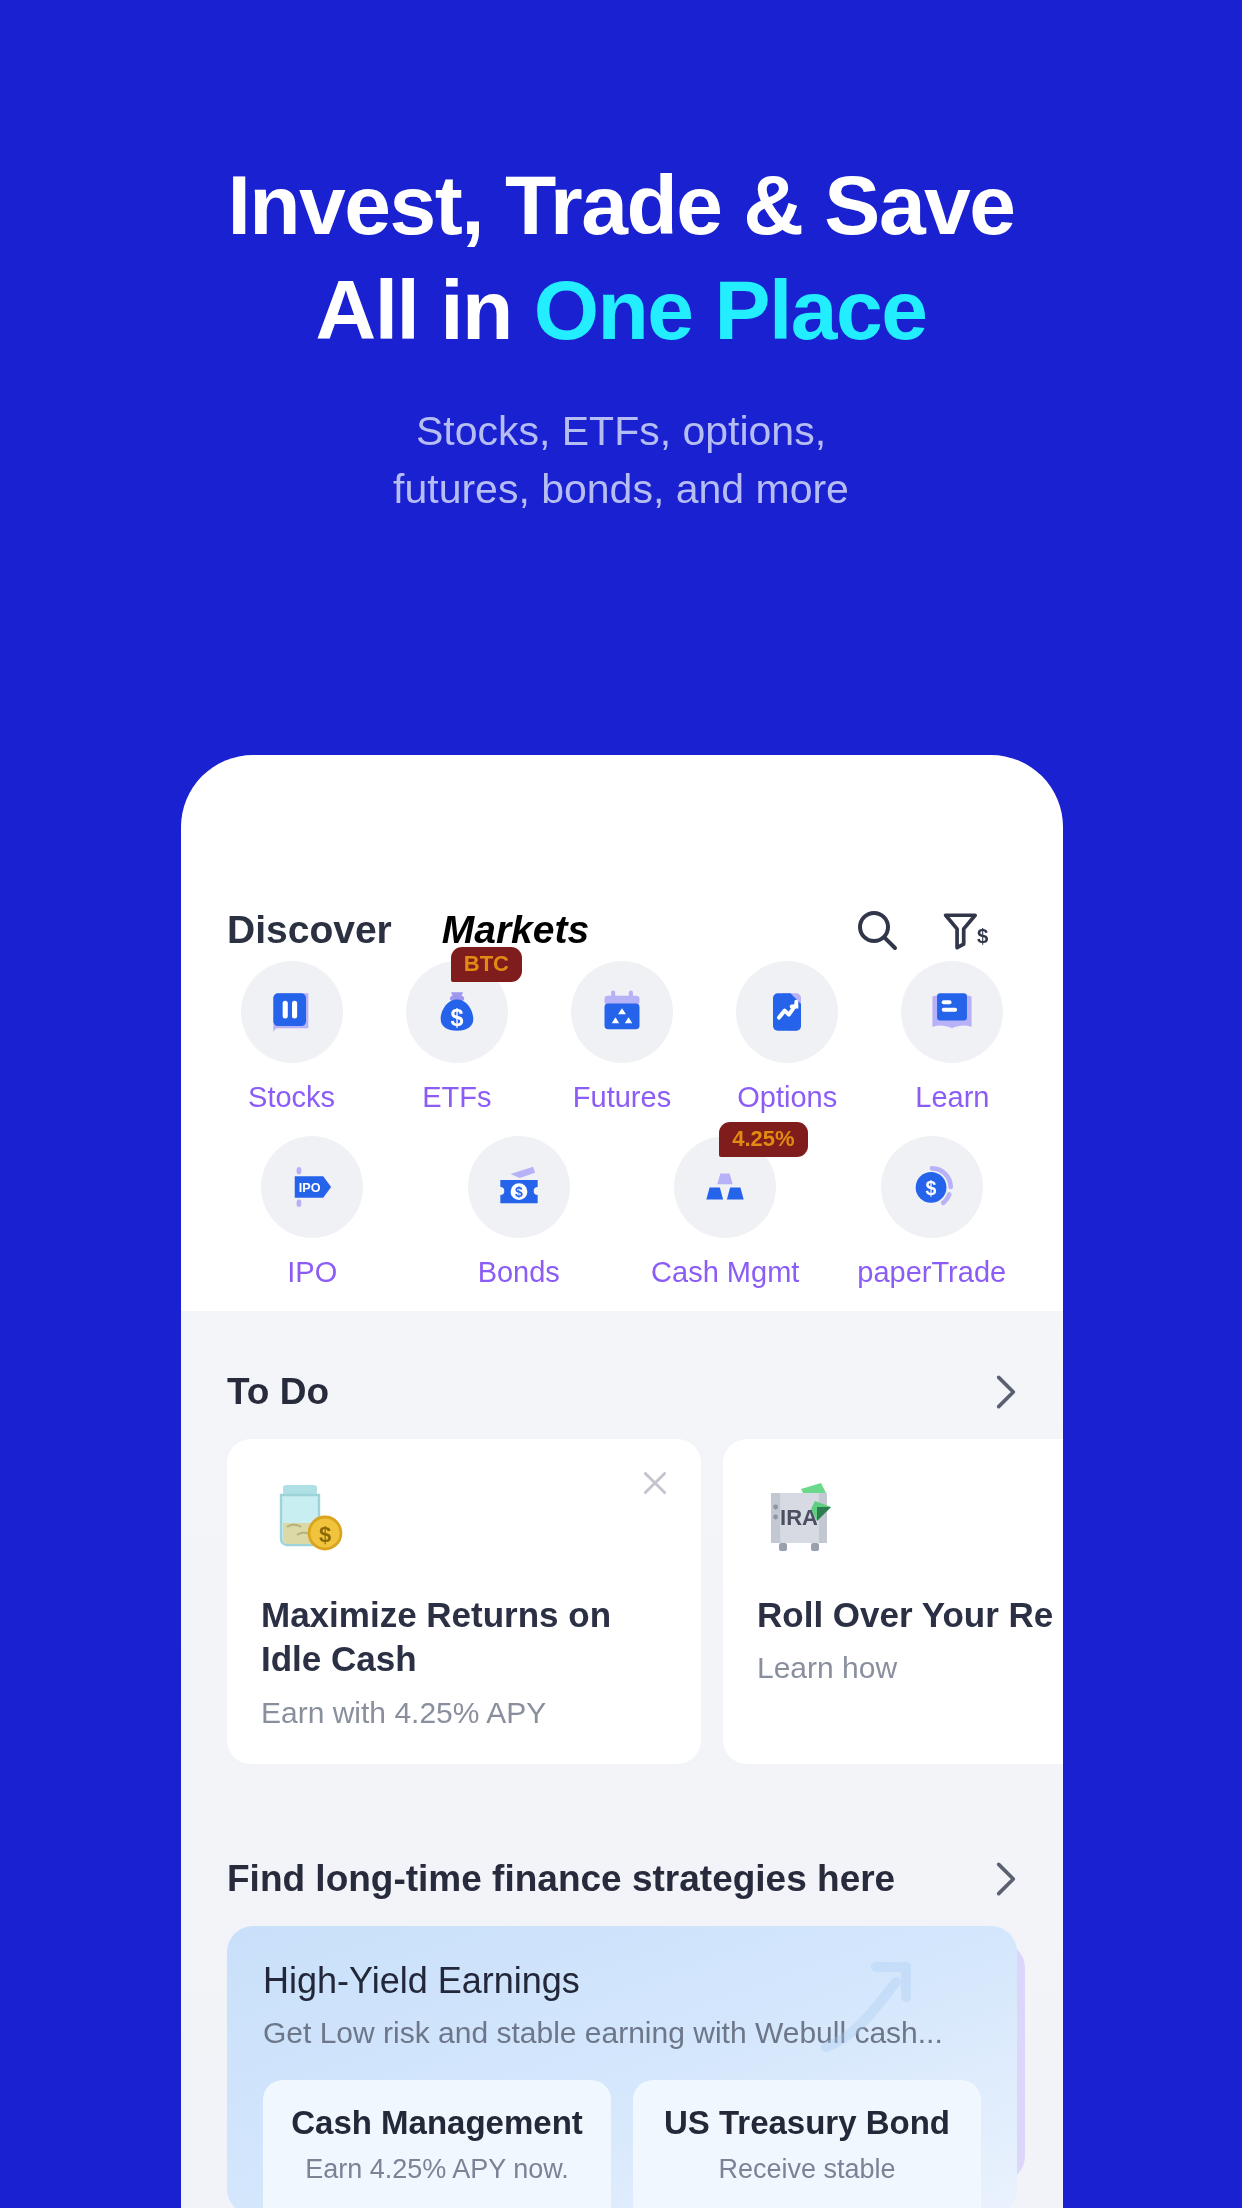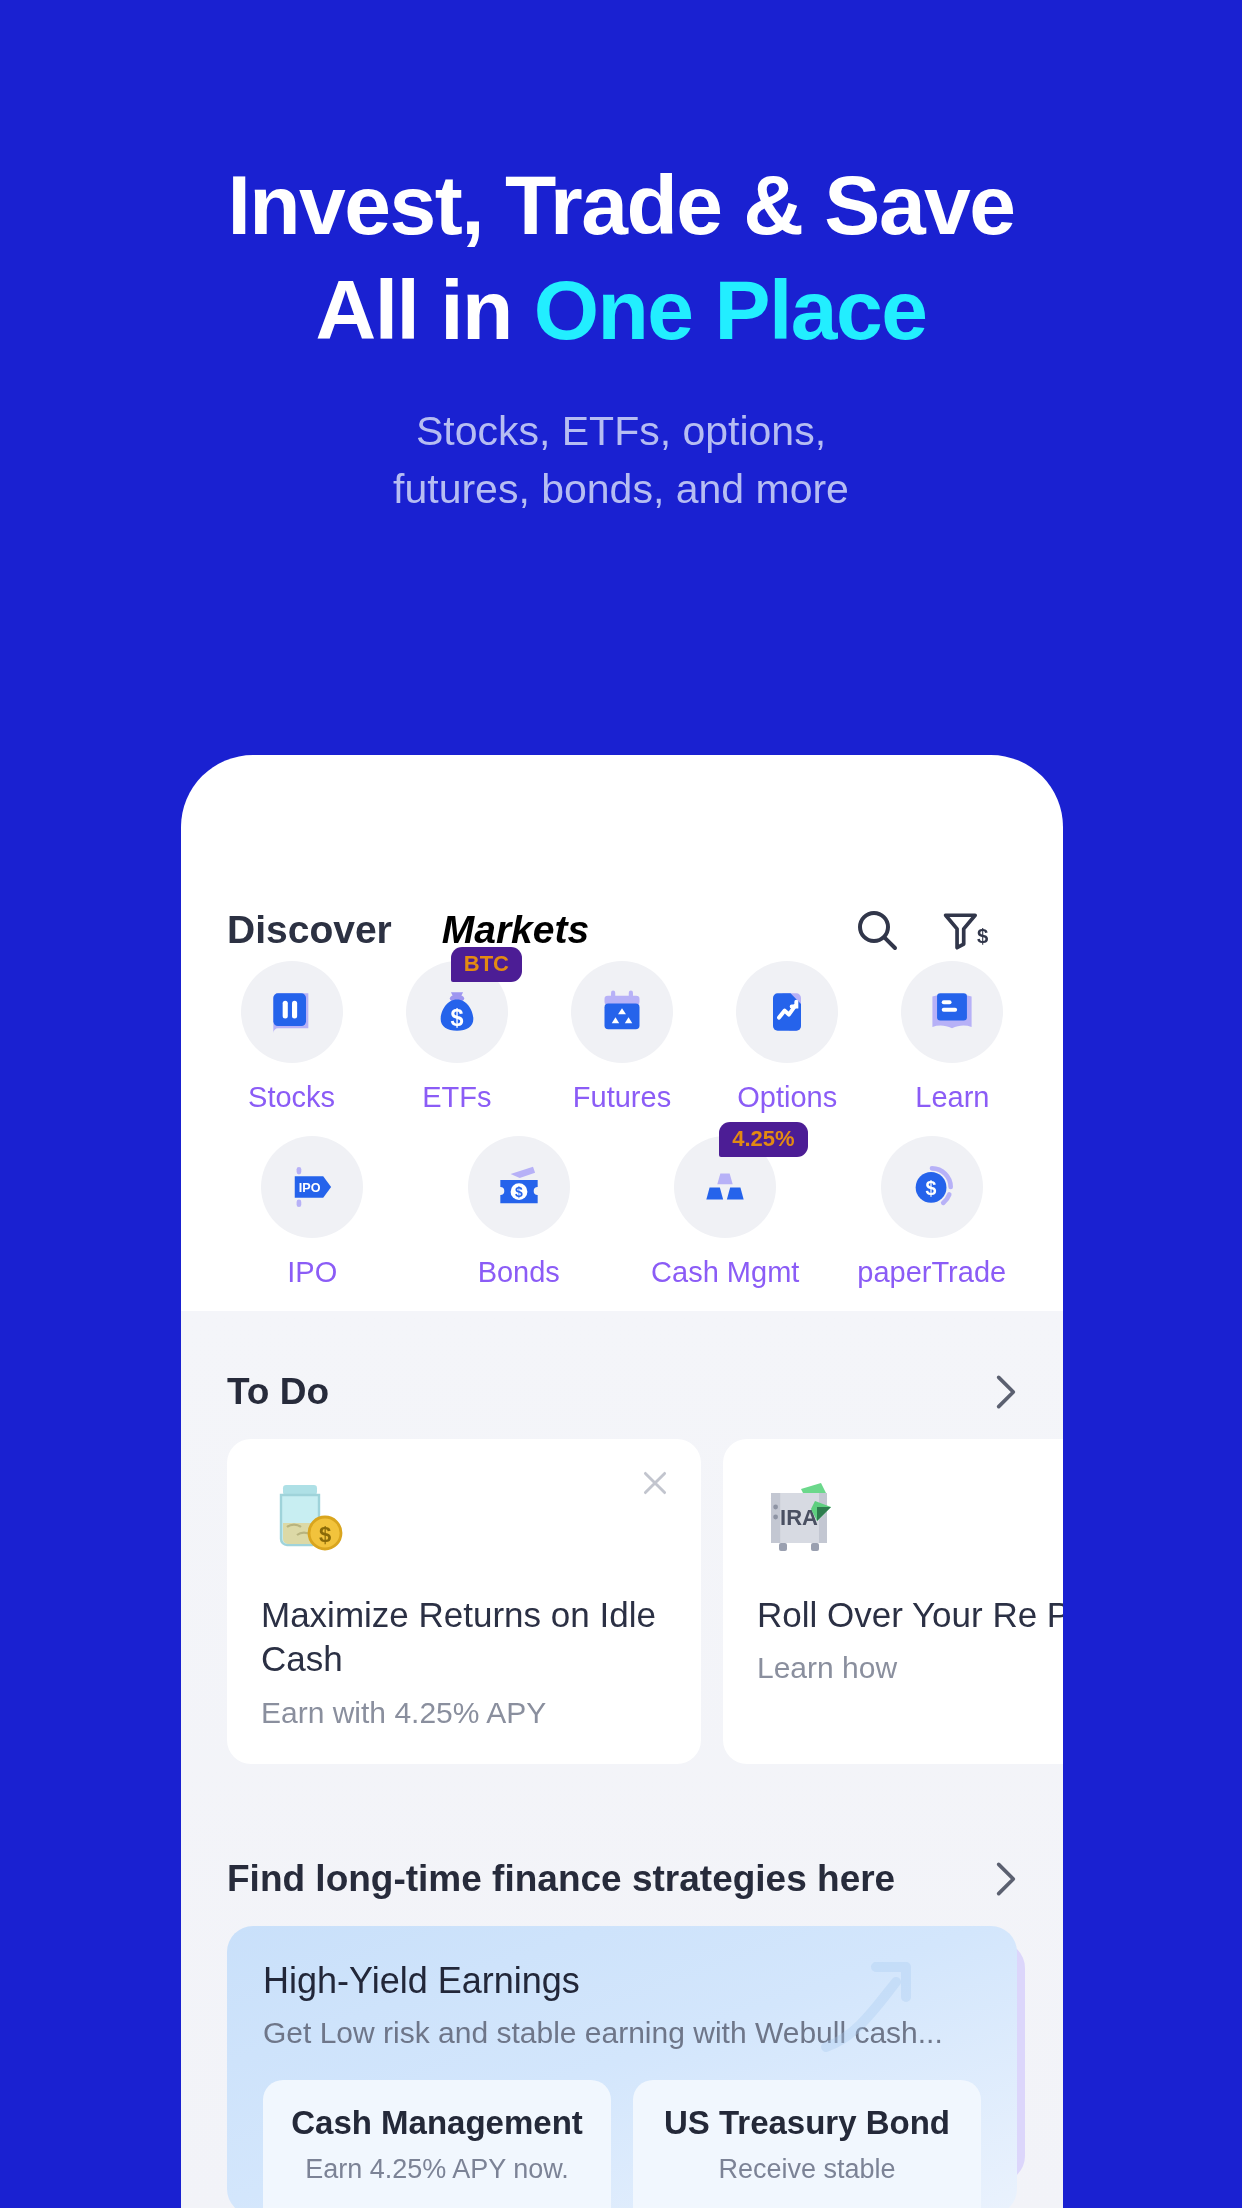--- a/index.html
+++ b/index.html
@@ -80,21 +80,21 @@
   .glabel {
     margin-top: 18px;
     font-size: 29px;
     color: #8b5cf6;
     white-space: nowrap;
   }
   .gbadge {
     position: absolute;
     top: -14px; left: 50%;
     transform: translateX(-6px);
-    background: #4c1d95;
+    background: #7f1d1d;
     color: #E38A12;
     font-size: 22px;
     font-weight: 600;
     padding: 4px 13px 5px 13px;
     border-radius: 11px 11px 11px 2px;
     white-space: nowrap;
   }
 
   
   .section-band { background: linear-gradient(180deg,#F4F5F9 0%, #F2F3F8 100%); padding-top: 26px; }
@@ -112,21 +112,21 @@
     border-radius: 24px;
     padding: 32px 34px 34px 34px;
     width: 474px;
     flex: 0 0 474px;
     position: relative;
   }
   .todo-emoji { width: 96px; height: 96px; display:block; }
   .todo-title {
     margin-top: 26px;
     font-size: 35px;
-    font-weight: 400;
+    font-weight: 700;
     color: #2B3044;
     line-height: 1.27;
   }
   .todo-sub { margin-top: 14px; font-size: 30px; color: #8A8F9E; }
   .todo-close {
     position: absolute; top: 28px; right: 30px;
     width: 32px; height: 32px;
   }
 
   

